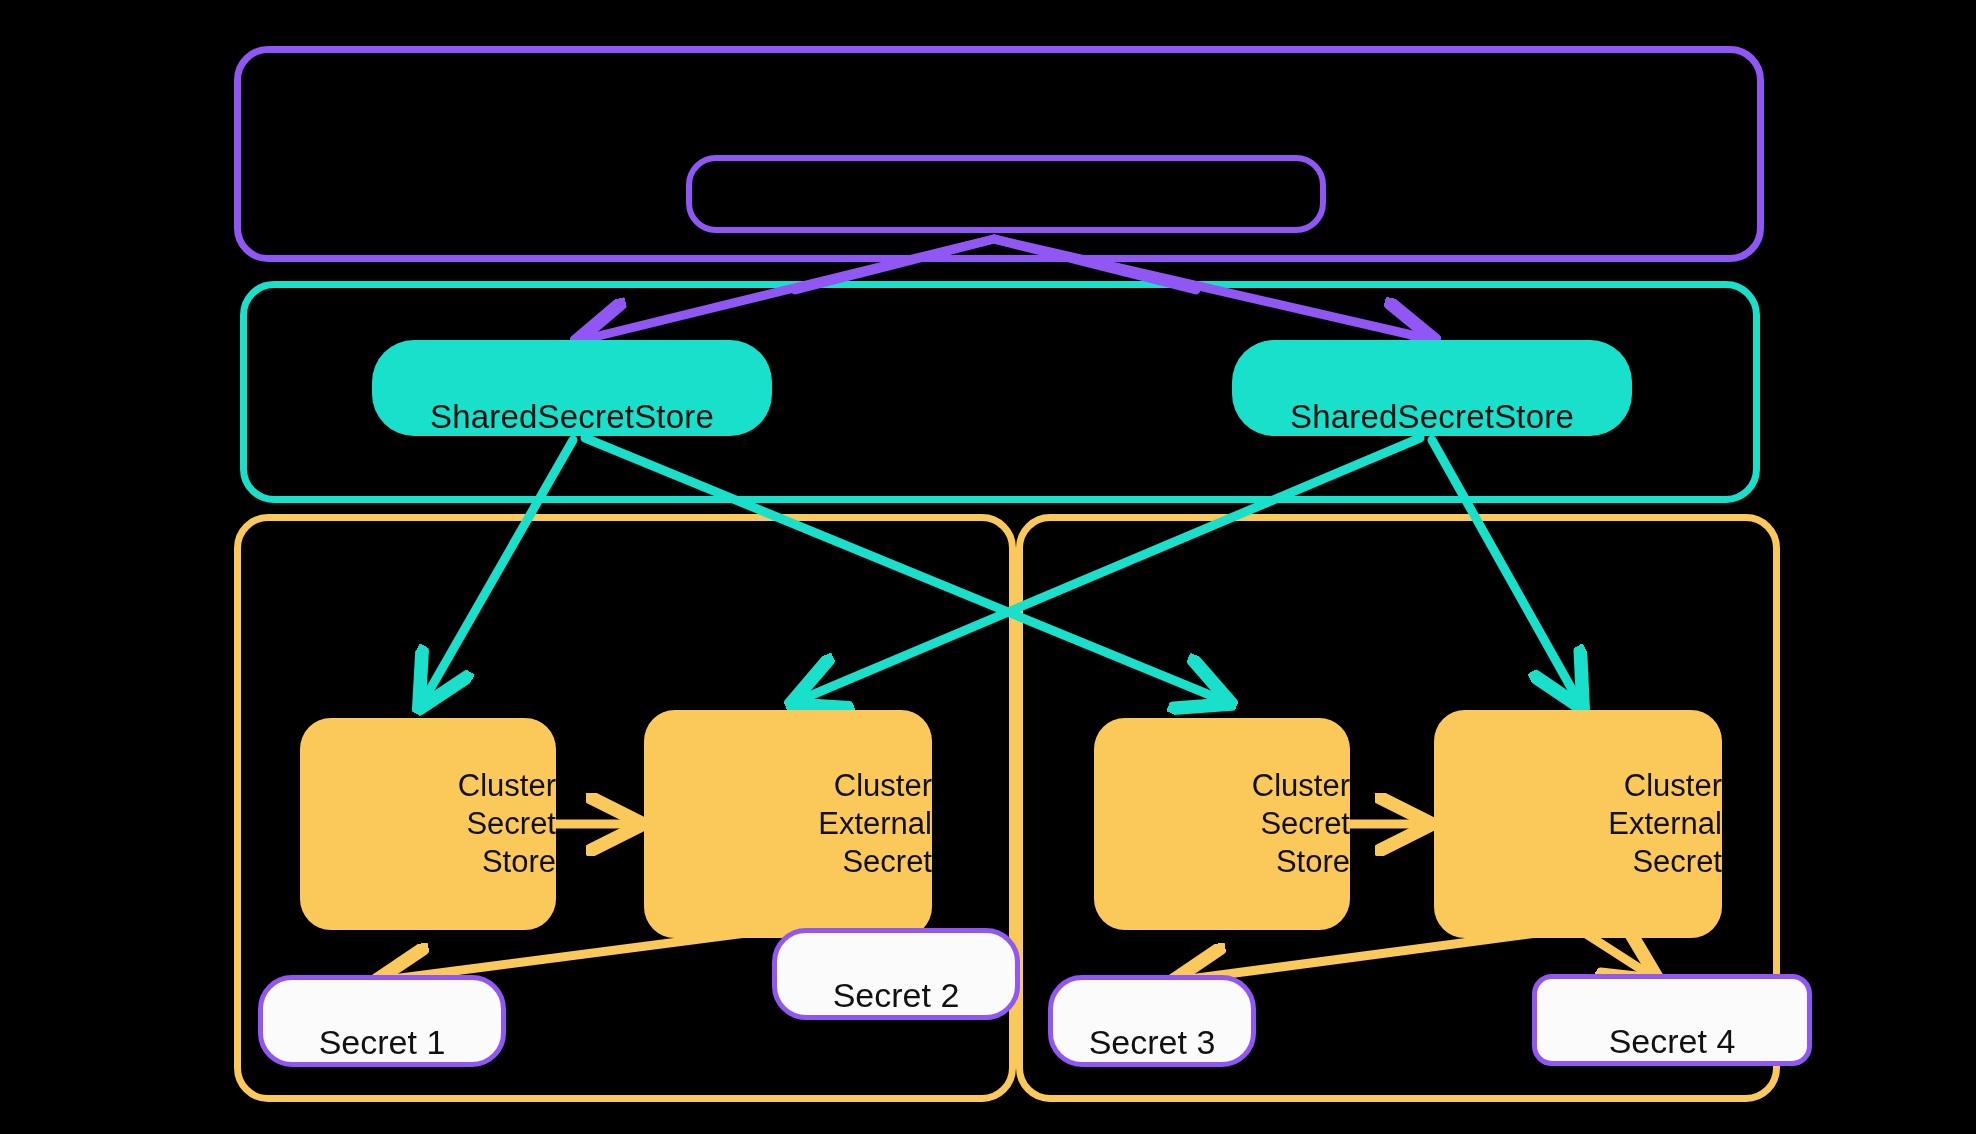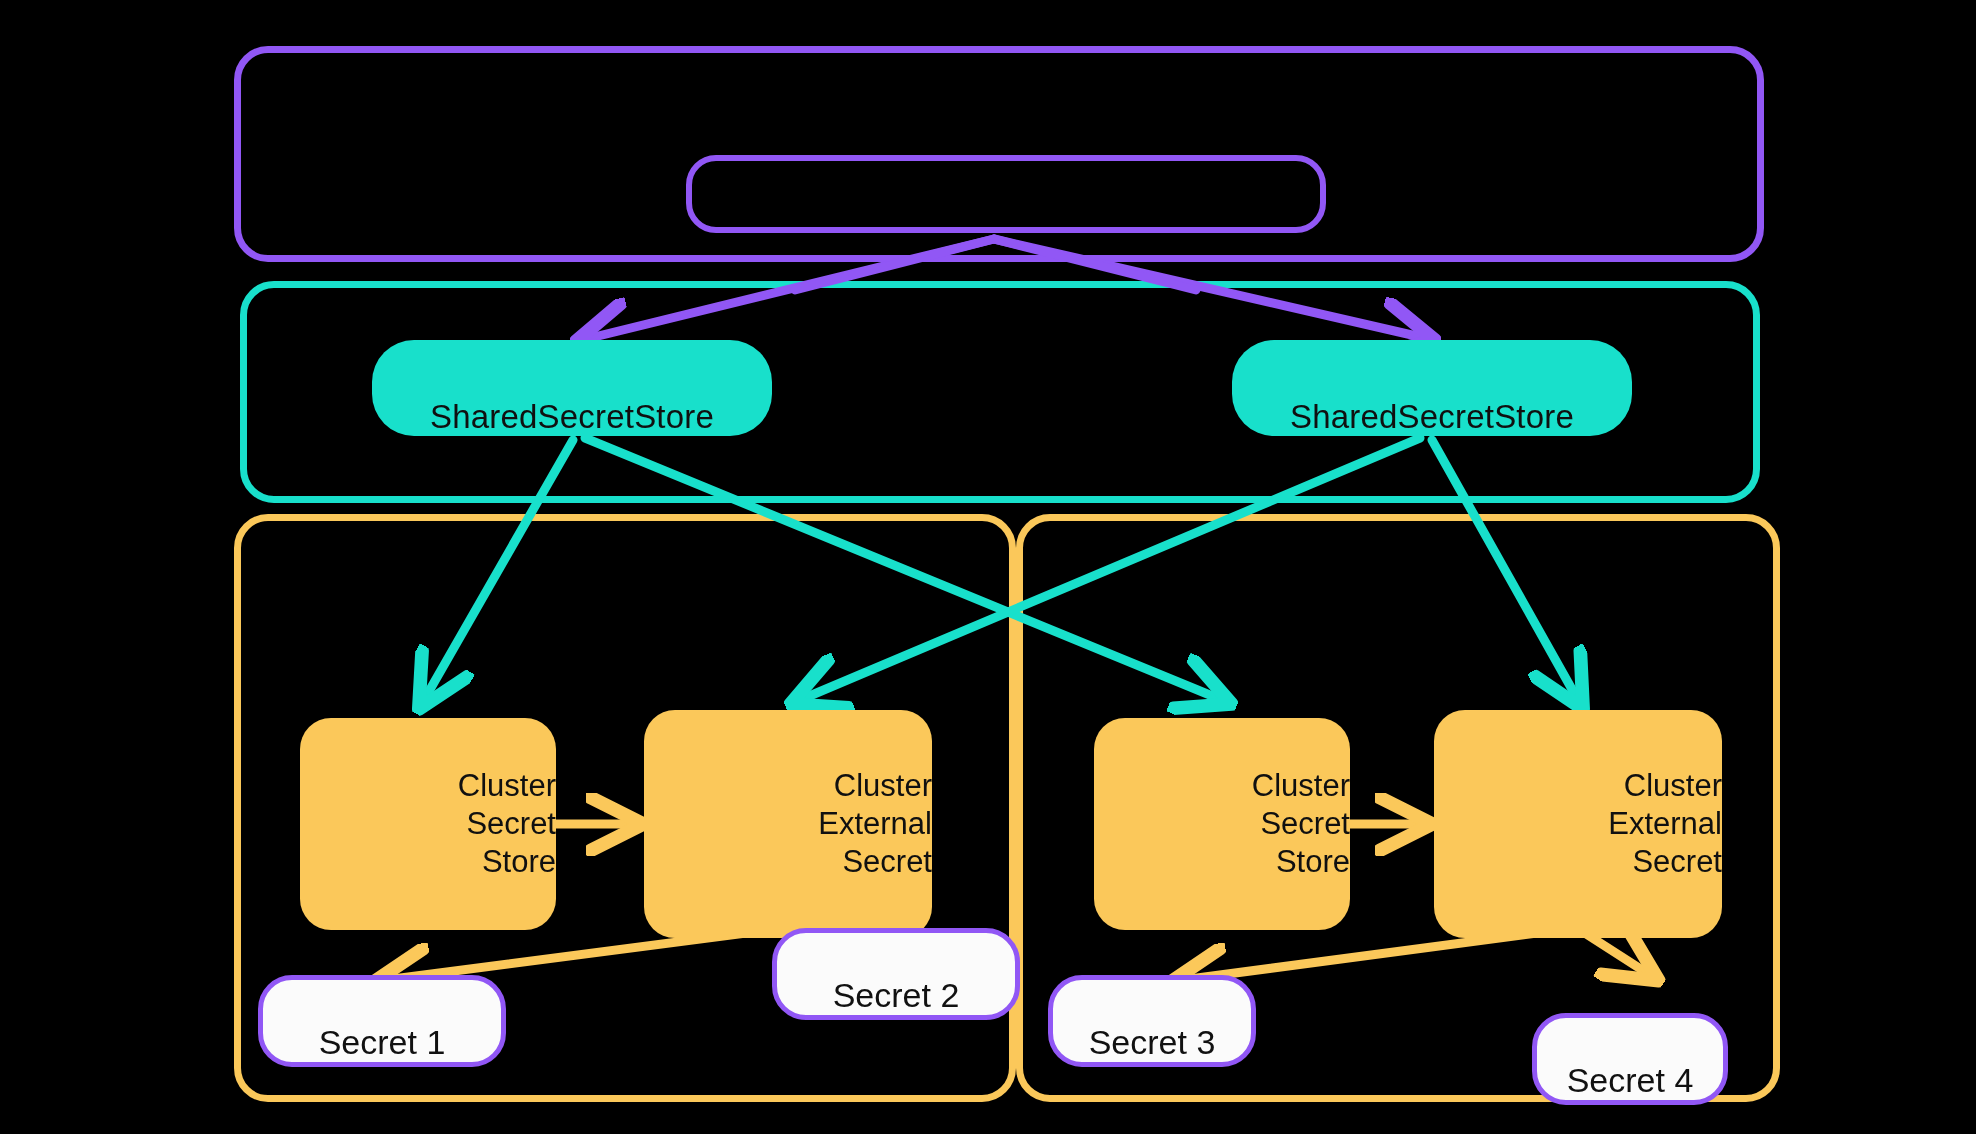--- a/index.html
+++ b/index.html
@@ -137,17 +137,17 @@
   </div>
 
   <div class="node pill-secret" style="left:740px;top:928px;width:248px;height:92px;margin-left:32px;">
     <span>Secret 2</span>
   </div>
 
   <div class="node pill-secret" style="left:1048px;top:975px;width:208px;height:92px;">
     <span>Secret 3</span>
   </div>
 
-  <div class="node pill-secret" style="left:1532px;top:1013px;width:196px;height:92px;">
+  <div class="node pill-secret" style="left:1532px;top:974px;width:280px;height:92px;border-radius:20px;">
     <span>Secret 4</span>
   </div>
 
 </div>
 
 </body></html>

